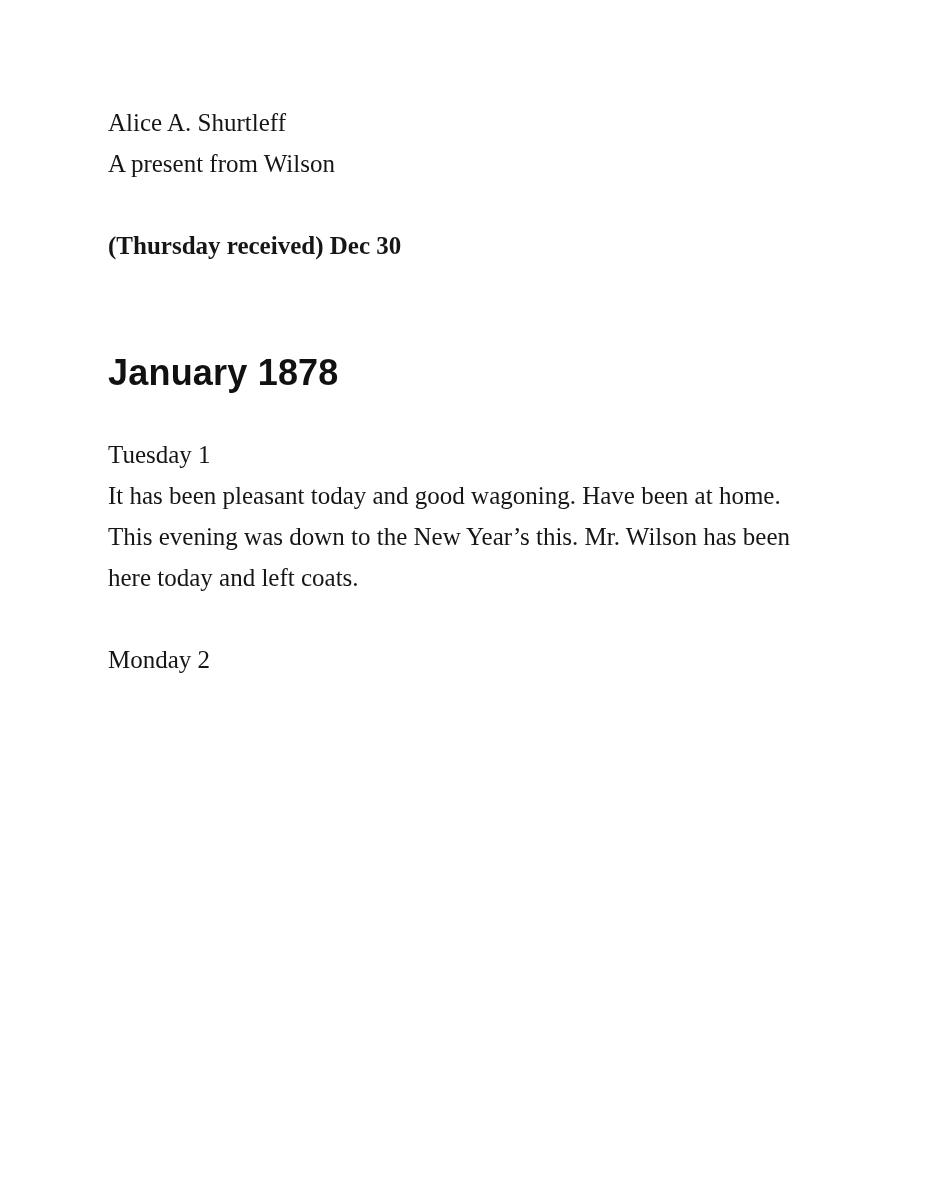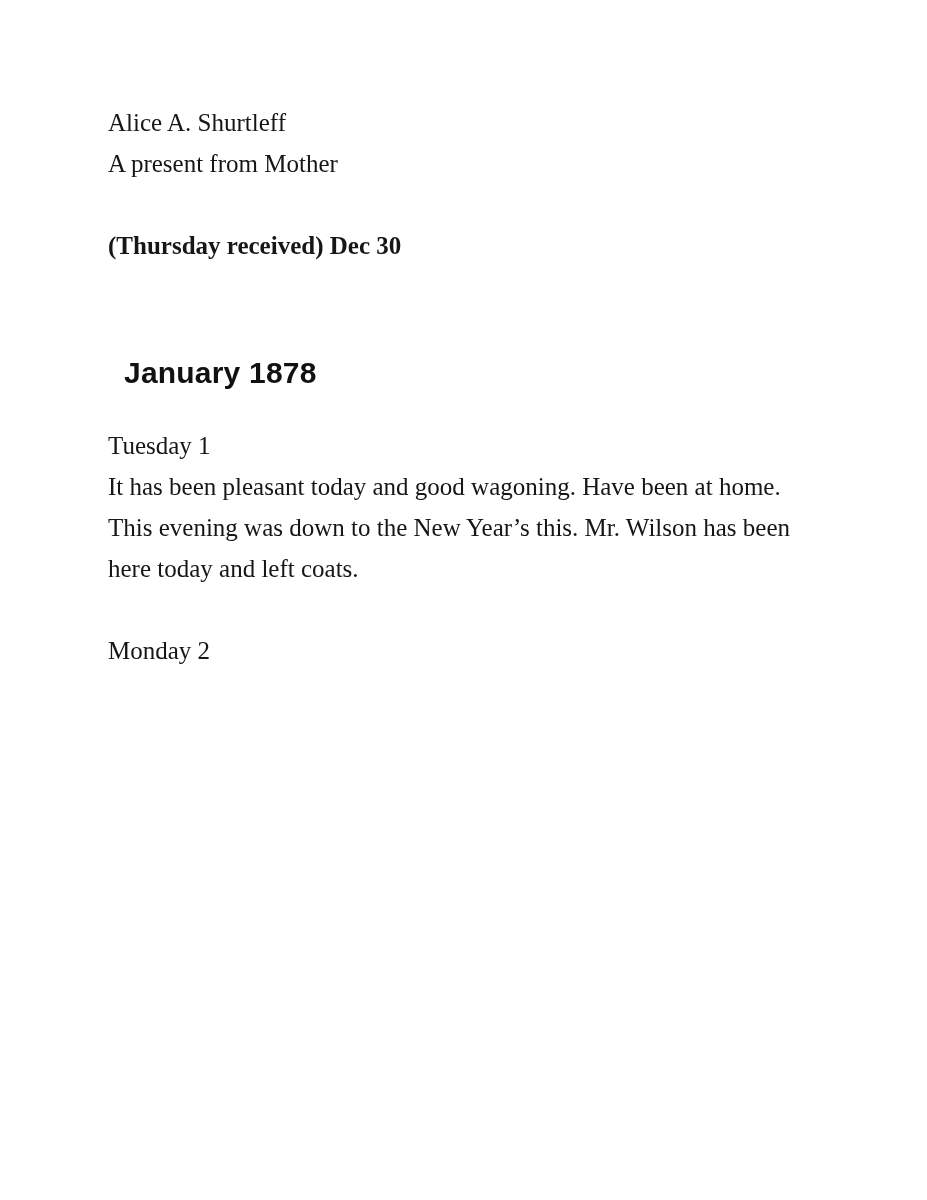--- a/index.html
+++ b/index.html
@@ -27,48 +27,48 @@
     margin: 0;
     max-width: 712px;
   }
   .frontmatter .spaced-line {
     margin-top: 41px;
     font-weight: bold;
   }
   .month-heading {
     font-family: "Liberation Sans", "DejaVu Sans", sans-serif;
     font-weight: 700;
-    font-size: 30px;
+    font-size: 36px;
     line-height: 41px;
     letter-spacing: 0.2px;
     color: #111111;
-    margin: 86px 0 0 16px;
+    margin: 86px 0 0 0;
   }
   .entry {
     margin-top: 41px;
     max-width: 712px;
   }
   .entry.first {
-    margin-top: 32px;
+    margin-top: 41px;
   }
   .entry-day {
     margin: 0;
   }
   .entry-body {
     margin: 0;
   }
 </style>
 </head>
 <body>
 
 <div class="page">
 
   <div class="frontmatter serif">
     <p>Alice A. Shurtleff</p>
-    <p>A present from Mother</p>
+    <p>A present from Wilson</p>
     <p class="spaced-line">(Thursday received) Dec 30</p>
   </div>
 
   <h1 class="month-heading">January 1878</h1>
 
   <div class="entry first serif">
     <p class="entry-day">Tuesday 1</p>
     <p class="entry-body">It has been pleasant today and good wagoning. Have been at home. This evening was down to the New Year’s this. Mr. Wilson has been here today and left coats.</p>
   </div>
 

